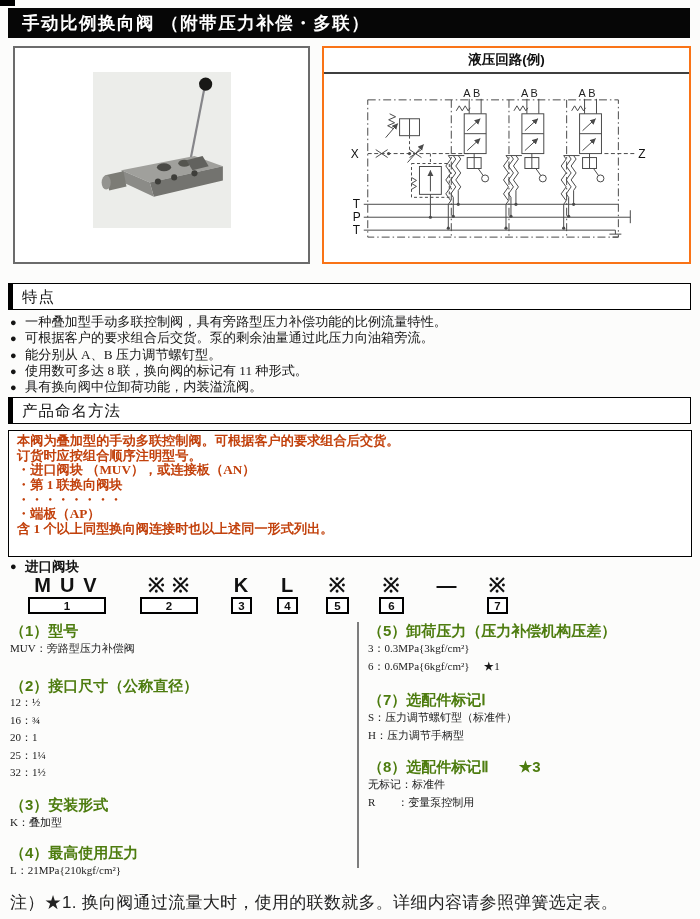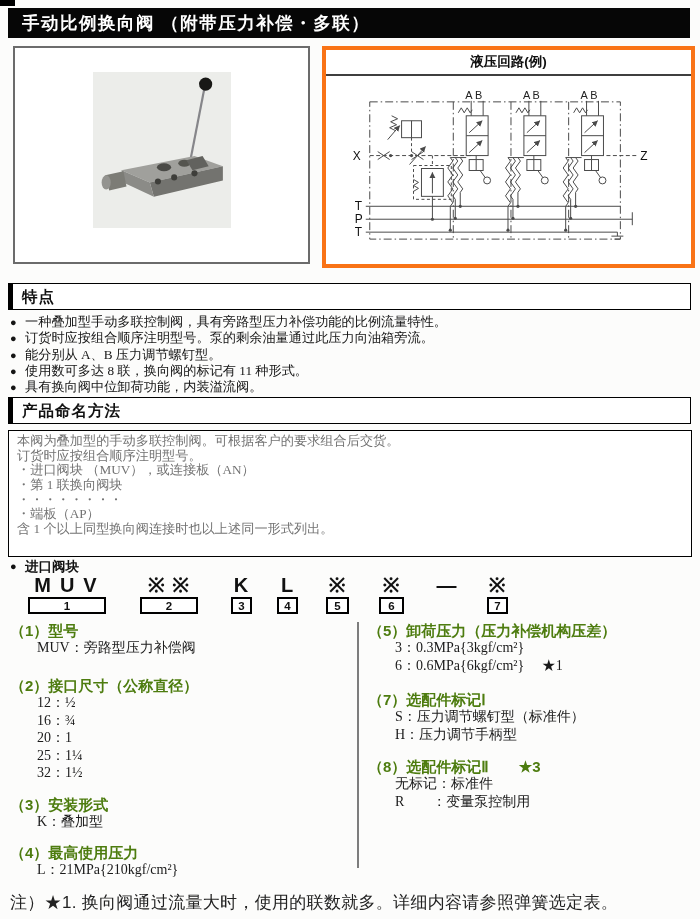--- a/index.html
+++ b/index.html
@@ -4,56 +4,56 @@
 <style>
   html,body{margin:0;padding:0;}
   body{background:#e8e8e6;}
   .page{position:relative;width:700px;height:919px;background:#fcfcfb;font-family:"Liberation Sans",sans-serif;color:#111;overflow:hidden;}
   .corner-mark{position:absolute;left:0;top:0;width:15px;height:6px;background:#000;}
   .title-bar{position:absolute;left:8px;top:8px;width:668px;height:30px;background:#060606;color:#fff;
              font-size:17.5px;font-weight:bold;line-height:30px;padding-left:14px;letter-spacing:1.5px;}
   
   .photo-box{position:absolute;left:13px;top:46px;width:293px;height:214px;border:2px solid #6b6b6b;background:#fff;}
   .photo-inner{position:absolute;left:78px;top:24px;width:138px;height:156px;background:#ecedea;}
-  .circuit-box{position:absolute;left:322px;top:46px;width:365px;height:214px;border:4px solid #f97316;background:#fff;}
+  .circuit-box{position:absolute;left:322px;top:46px;width:365px;height:214px;border:2px solid #f97316;background:#fff;}
   .circuit-title{height:24px;line-height:24px;text-align:center;font-weight:bold;font-size:13.5px;border-bottom:2px solid #3f3f3f;}
   .circuit-svg{display:block;}
   .st{font-size:11px;fill:#222;font-family:"Liberation Sans",sans-serif;}
   .stb{font-size:12px;fill:#111;font-family:"Liberation Sans",sans-serif;}
   
   .section-header{position:absolute;left:8px;width:668px;height:25px;border:1.5px solid #000;border-left:5px solid #000;
-                  background:#fff;font-size:15.5px;font-weight:bold;line-height:25px;padding-left:9px;letter-spacing:1px;}
+                  background:#fff;font-size:15.5px;font-weight:normal;line-height:25px;padding-left:9px;letter-spacing:1px;}
   .hdr-features{top:283px;}
   .hdr-naming{top:397px;}
   
   .features{position:absolute;left:10px;top:314px;width:680px;font-size:13.2px;line-height:16.3px;
             font-family:"Liberation Serif",serif;color:#151515;}
   .feature-row{display:flex;}
   .bullet{width:15px;flex:0 0 15px;font-size:11px;line-height:16.3px;}
   
   .naming-box{position:absolute;left:8px;top:430px;width:666px;height:119px;border:1.5px solid #000;background:#fff;
-              padding:3px 8px;font-size:13.2px;line-height:14.65px;font-family:"Liberation Serif",serif;color:#737373;}
+              padding:3px 8px;font-size:13.2px;line-height:14.65px;font-family:"Liberation Serif",serif;color:#c2410c;font-weight:bold;}
   
   .import-row{position:absolute;left:10px;top:558px;font-size:13.5px;font-weight:bold;display:flex;}
   .import-row .bullet{line-height:17px;}
   .code-row{position:absolute;left:28px;top:574px;display:flex;align-items:flex-start;gap:22px;}
   .code-seg{display:flex;flex-direction:column;}
   .code-glyph{font-size:20px;font-weight:bold;height:22px;line-height:22px;text-align:center;letter-spacing:1px;white-space:pre;}
   .ls-wide{letter-spacing:9px;text-indent:6px;}
   .code-box{margin-top:1px;height:13px;border:2px solid #000;font-size:11.5px;font-weight:bold;
             display:flex;align-items:center;justify-content:center;background:#fff;}
   .w1{width:78px;} .w2{width:58px;} .w3{width:21px;} .w4{width:21px;} .w5{width:23px;} .w6{width:25px;} .w7{width:21px;} .wd{width:26px;}
   .m1{margin-right:12px;} .m2{margin-right:11px;} .m3{margin-right:3px;} .m4{margin-right:6px;}
   .m5{margin-right:8px;} .m6{margin-right:8px;} .md{margin-right:5px;}
   
   .spec-col-left{position:absolute;left:10px;top:622px;width:340px;}
   .spec-divider{position:absolute;left:357px;top:622px;width:2px;height:246px;background:#7d7d7d;}
   .spec-col-right{position:absolute;left:368px;top:622px;width:320px;}
   .spec-title{font-size:15px;font-weight:bold;line-height:17px;color:#4d7c0f;}
-  .spec-line{font-size:14px;line-height:18px;margin-left:27px;font-family:"Liberation Serif",serif;color:#1a1a1a;}
+  .spec-line{font-size:11px;line-height:18px;font-family:"Liberation Serif",serif;color:#1a1a1a;}
   .lh2 .spec-line{line-height:17.5px;}
   .mbA{margin-bottom:20px;} .mbB{margin-bottom:14px;} .mbC{margin-bottom:13px;}
   .mbD{margin-bottom:16px;} .mbE{margin-bottom:14px;}
   .star{margin-left:30px;font-weight:bold;}
   
   .footer-note{position:absolute;left:10px;top:891px;font-size:17px;color:#222;letter-spacing:0.3px;}
 </style>
 </head>
 <body>
 
@@ -159,21 +159,21 @@
   </div>
 
   <div class="section-header hdr-features">特点</div>
   <div class="features">
     <div class="feature-row">
         <span class="bullet">●</span>
         <span>一种叠加型手动多联控制阀，具有旁路型压力补偿功能的比例流量特性。</span>
       </div>
     <div class="feature-row">
         <span class="bullet">●</span>
-        <span>订货时应按组合顺序注明型号。泵的剩余油量通过此压力向油箱旁流。</span>
+        <span>可根据客户的要求组合后交货。泵的剩余油量通过此压力向油箱旁流。</span>
       </div>
     <div class="feature-row">
         <span class="bullet">●</span>
         <span>能分别从 A、B 压力调节螺钉型。</span>
       </div>
     <div class="feature-row">
         <span class="bullet">●</span>
         <span>使用数可多达 8 联，换向阀的标记有 11 种形式。</span>
       </div>
     <div class="feature-row">

